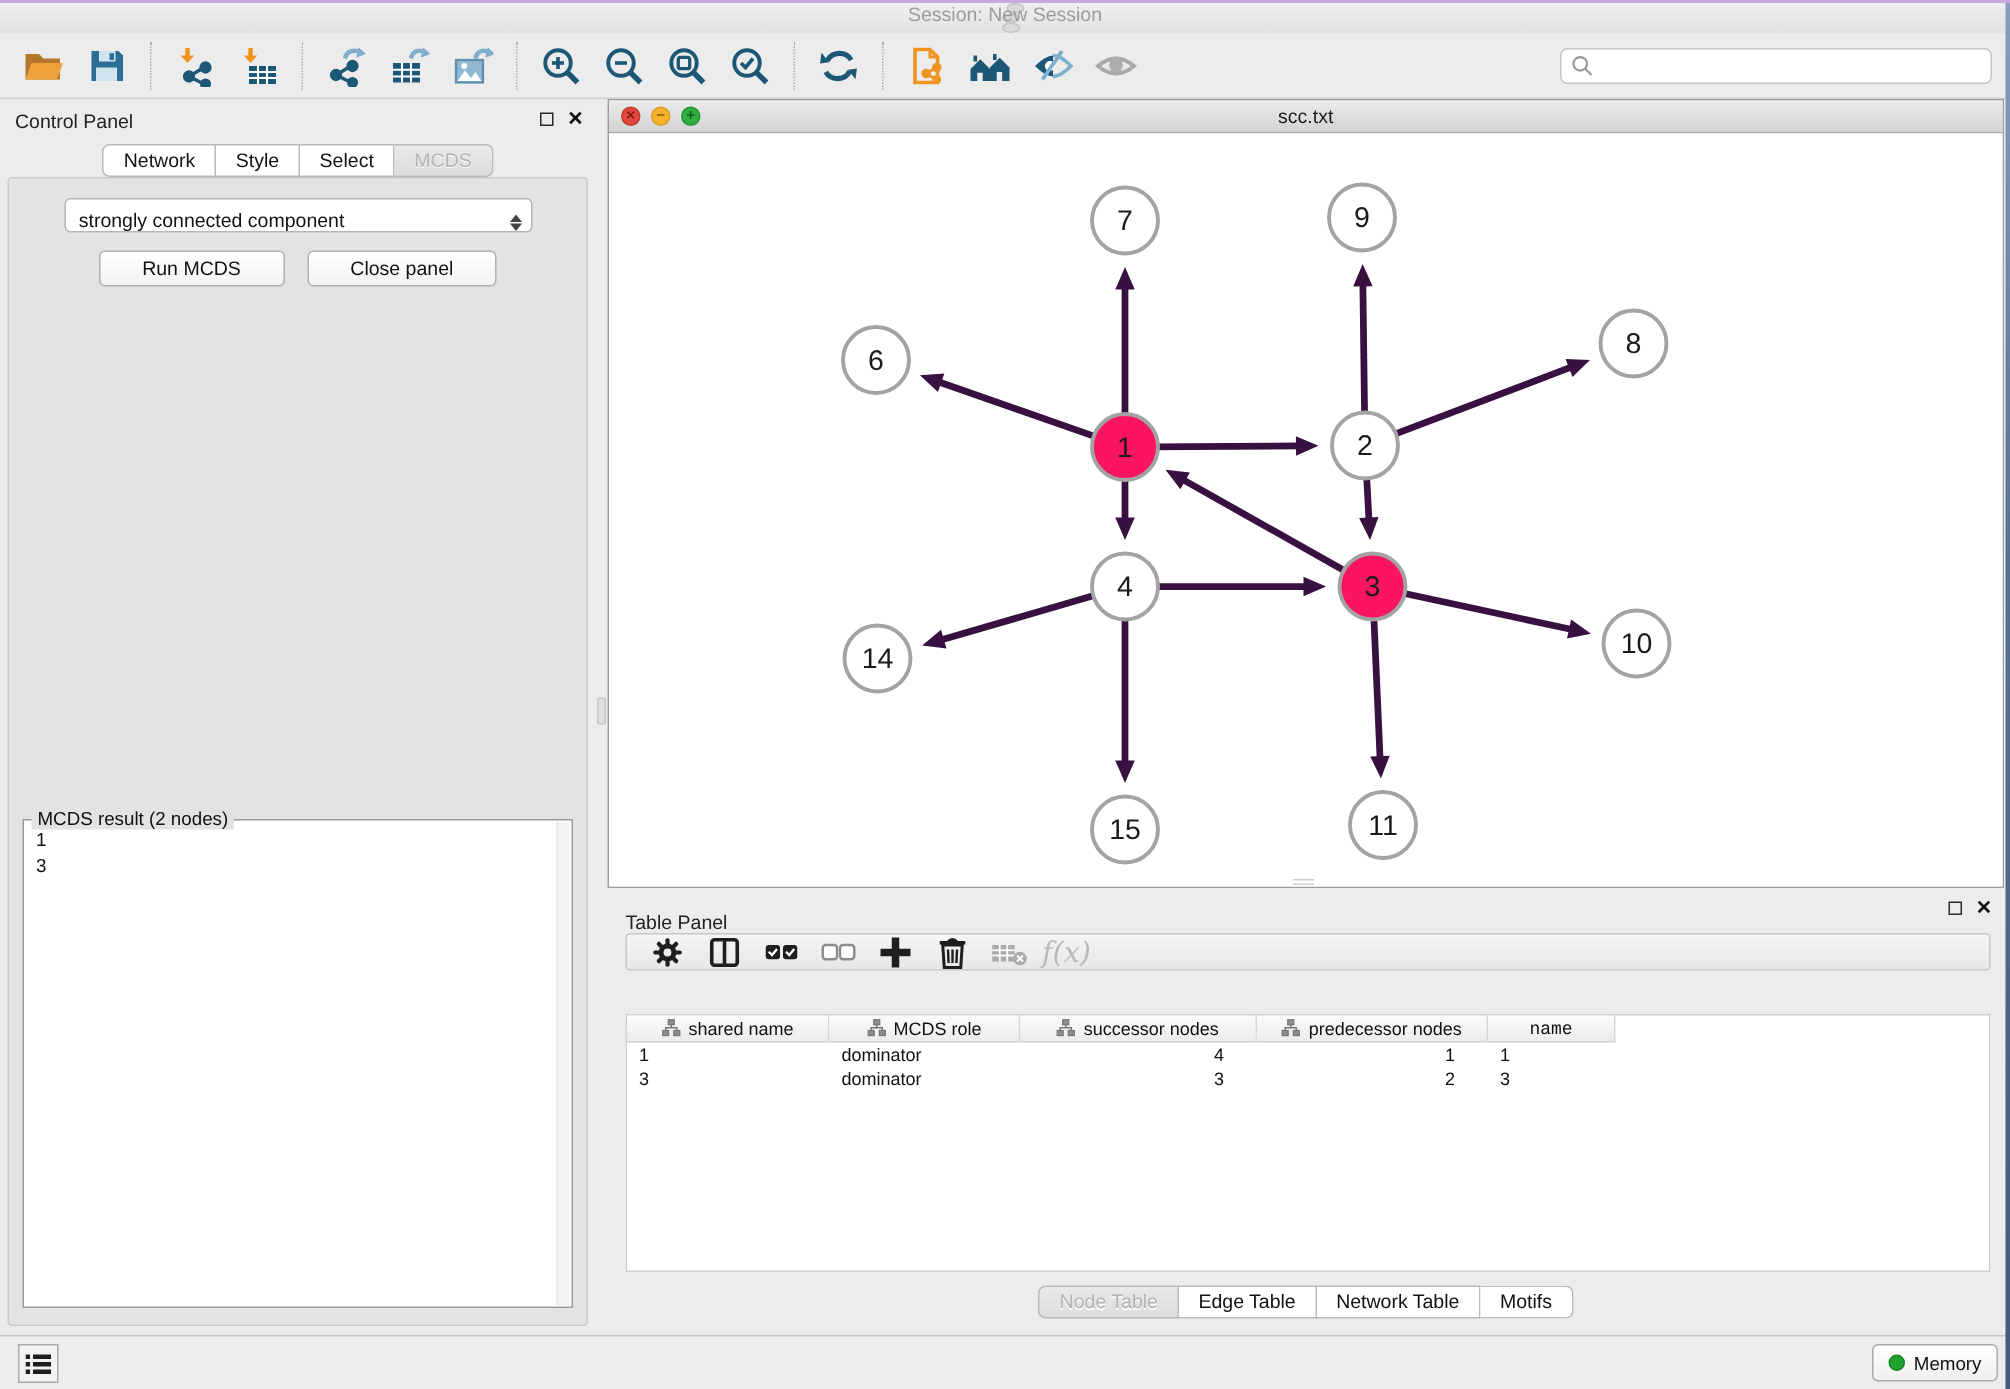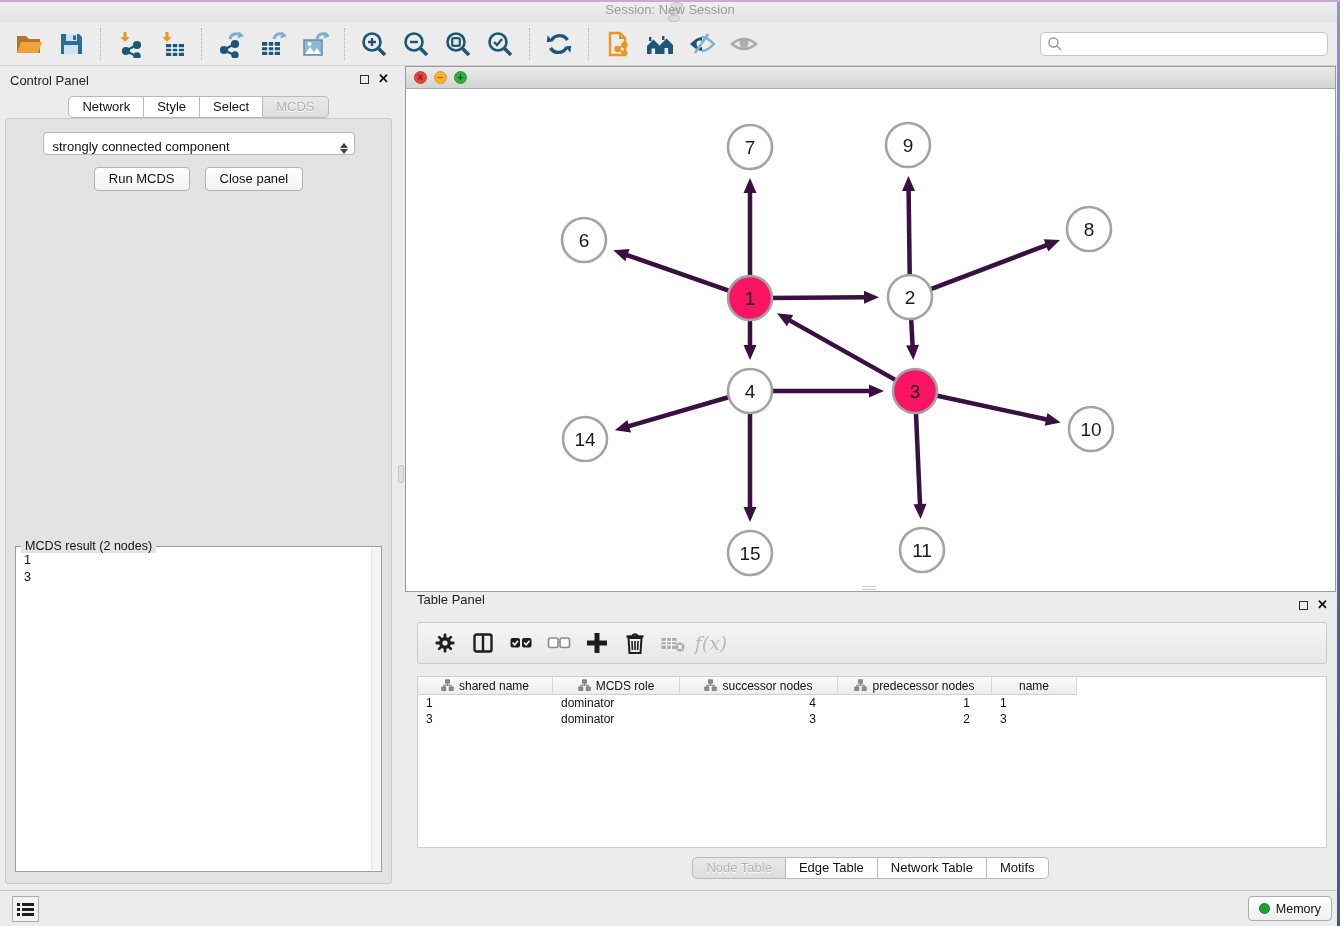--- a/index.html
+++ b/index.html
@@ -55,21 +55,21 @@
   #criterion-select { margin:13px auto 0; width:312px; height:23px; background:#FFF;
     border:1px solid #B5B5B5; border-radius:4px; display:flex; align-items:flex-end;
     padding:0 6px 0 9px; font-size:13px; color:#111; }
   #criterion-select .spacer { flex:1; }
   .updown { display:flex; flex-direction:column; gap:1px; }
   .updown i { width:0; height:0; border-left:4px solid transparent; border-right:4px solid transparent; }
   .updown .up { border-bottom:5px solid #444; }
   .updown .down { border-top:5px solid #444; }
   #cp-buttons { margin-top:12px; display:flex; justify-content:center; gap:15px; }
   .btn { background:linear-gradient(#FFFFFF,#F2F2F2); border:1px solid #B2B2B2; border-radius:4px;
-    font-size:13px; color:#111; padding:3px 14px 4px; font-family:inherit; }
+    font-size:13px; color:#111; padding:3px 28px 4px; font-family:inherit; }
 
   #mcds-box { position:absolute; left:9px; right:9px; top:427px; bottom:11px;
     border:1px solid #9A9A9A; background:#FFF; }
   #mcds-box-title { position:absolute; top:-8px; left:5px; background:#E3E3E3;
     padding:0 4px; font-size:12.5px; color:#111; }
   #mcds-lines { position:absolute; inset:1px 11px 1px 1px; padding:4px 0 0 7px;
     font-size:12.5px; line-height:17px; color:#111; overflow:hidden; }
   #mcds-scroll { position:absolute; top:1px; bottom:1px; right:1px; width:9px;
     background:#F4F4F4; border-left:1px solid #E4E4E4; }
 
@@ -90,22 +90,22 @@
   .tl.red { background:#E2463D; border:1px solid #BF3B33; color:#7E1D16; }
   .tl.yellow { background:#F6B12D; border:1px solid #D99E28; color:#8F6310; }
   .tl.green { background:#2FAF3E; border:1px solid #289636; color:#125E1C; }
   #nw-title { position:absolute; left:0; right:0; text-align:center; font-size:13px; color:#1A1A1A; }
   #nw-canvas { position:relative; width:929px; height:502px; background:#FFF; }
   #nw-grip { position:absolute; bottom:1px; left:456px; width:14px; height:4px;
     border-top:1px solid #CCC; border-bottom:1px solid #CCC; }
 
   
   #table-panel { position:absolute; left:405px; top:592px; width:931px; height:298px; background:#ECECEC; }
-  #tp-head { position:relative; height:30px; display:flex; align-items:flex-start; padding:0 12px; }
-  #tp-toolbar { position:absolute; left:12px; right:9px; top:30px; height:42px;
+  #tp-head { position:relative; height:30px; display:flex; align-items:flex-end; padding:0 12px; }
+  #tp-toolbar { position:absolute; left:12px; right:9px; top:30px; height:25px;
     background:linear-gradient(#F5F5F5,#E7E7E7); border:1px solid #C9C9C9; border-radius:3px;
     display:flex; align-items:center; padding-left:10px; gap:4px; }
   .ttbtn { width:34px; height:34px; display:flex; align-items:center; justify-content:center; }
   .fx-label { font-family:"DejaVu Serif", serif; font-style:italic; font-size:19px; color:#B9B9B9; }
 
   #tp-table { position:absolute; left:12px; right:9px; top:84px; bottom:42px;
     background:#FFF; border:1px solid #CFCFCF; overflow:hidden; }
   #tp-header-row { display:flex; height:18px; }
   .hcell { background:linear-gradient(#FBFBFB,#ECECEC); border-right:1px solid #D8D8D8;
     border-bottom:1px solid #CFCFCF; font-size:12px; color:#111;
@@ -356,20 +356,21 @@
 
 <div id="splitter">
     <div class="grip"></div>
   </div>
 
 <div id="network-window">
   <div id="nw-titlebar">
     <span class="tl red">×</span>
     <span class="tl yellow">−</span>
     <span class="tl green">+</span>
+    <span id="nw-title">scc.txt</span>
   </div>
   <div id="nw-canvas">
     <svg id="graph-svg" width="929" height="502" viewBox="0 0 929 502">
         <g>
           <line x1="344" y1="191" x2="344" y2="102" stroke="#391140" stroke-width="4.5"></line>
           <polygon points="344,89 350.5,104 337.5,104" fill="#391140"></polygon>
         </g>
         <g>
           <line x1="327.0073602418329" y1="203.06281261461632" x2="219.53756385329734" y2="165.51312471982678" stroke="#391140" stroke-width="4.5"></line>
           <polygon points="207.2651018057322,161.22515605260523 223.5696192711489,160.03658118330907 219.28165060392735,172.30904323087418" fill="#391140"></polygon>
@@ -587,21 +588,21 @@
           <svg width="13" height="13" viewBox="0 0 13 13">
             <g fill="#8D8D8D" stroke="#777" stroke-width="0.8">
               <rect x="4.5" y="0.8" width="4" height="3.4"></rect>
               <rect x="0.8" y="8" width="4" height="3.4"></rect>
               <rect x="8.2" y="8" width="4" height="3.4"></rect>
             </g>
             <path d="M6.5 4.2 v2 M2.8 8 v-1.8 h7.4 V8" fill="none" stroke="#777" stroke-width="1"></path>
           </svg>
           <span>predecessor nodes</span>
         </div>
-        <div class="hcell" style="width: 85px;">
+        <div class="hcell" style="width: 85px; font-family: Liberation Mono, monospace;">
           <span>name</span>
         </div>
       </div>
     <div id="tp-body">
         <div class="trow">
           <div class="tcell left" style="width: 135px;">1</div>
           <div class="tcell left" style="width: 127px;">dominator</div>
           <div class="tcell right" style="width: 158px;">4</div>
           <div class="tcell right" style="width: 154px;">1</div>
           <div class="tcell left" style="width: 85px;">1</div>

